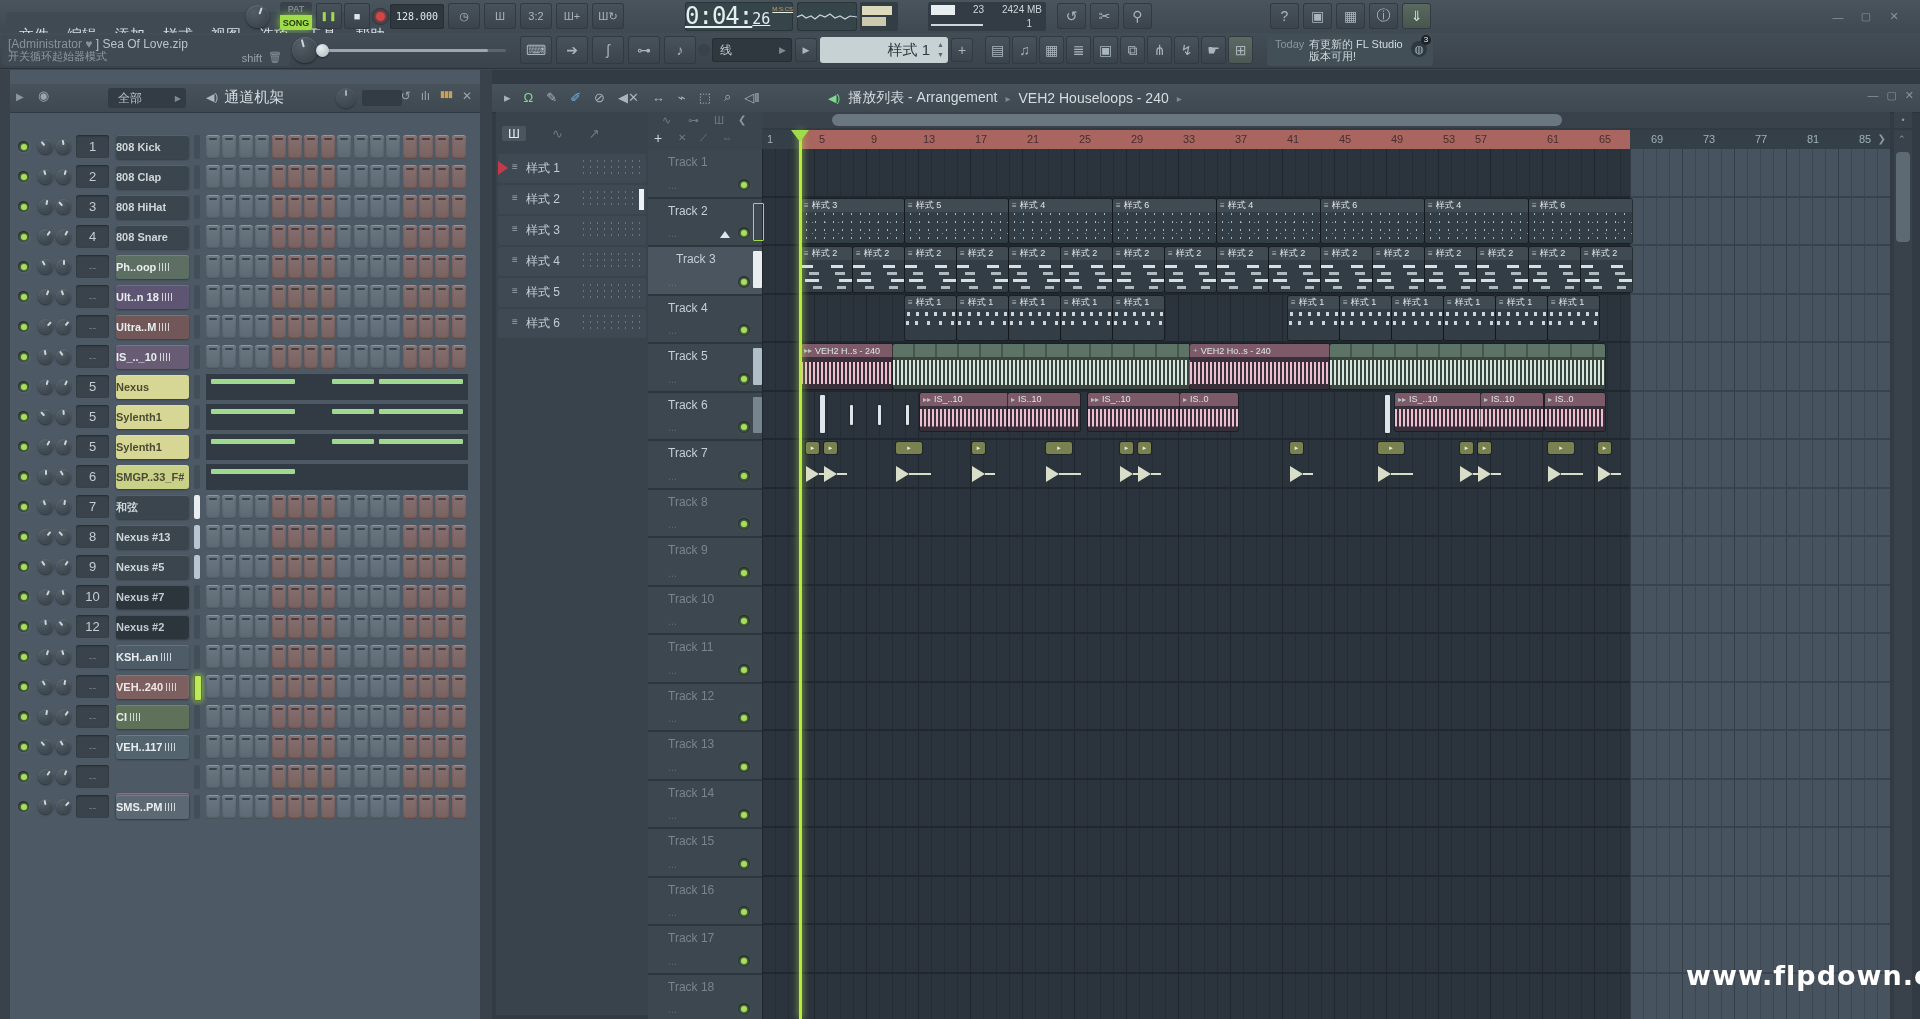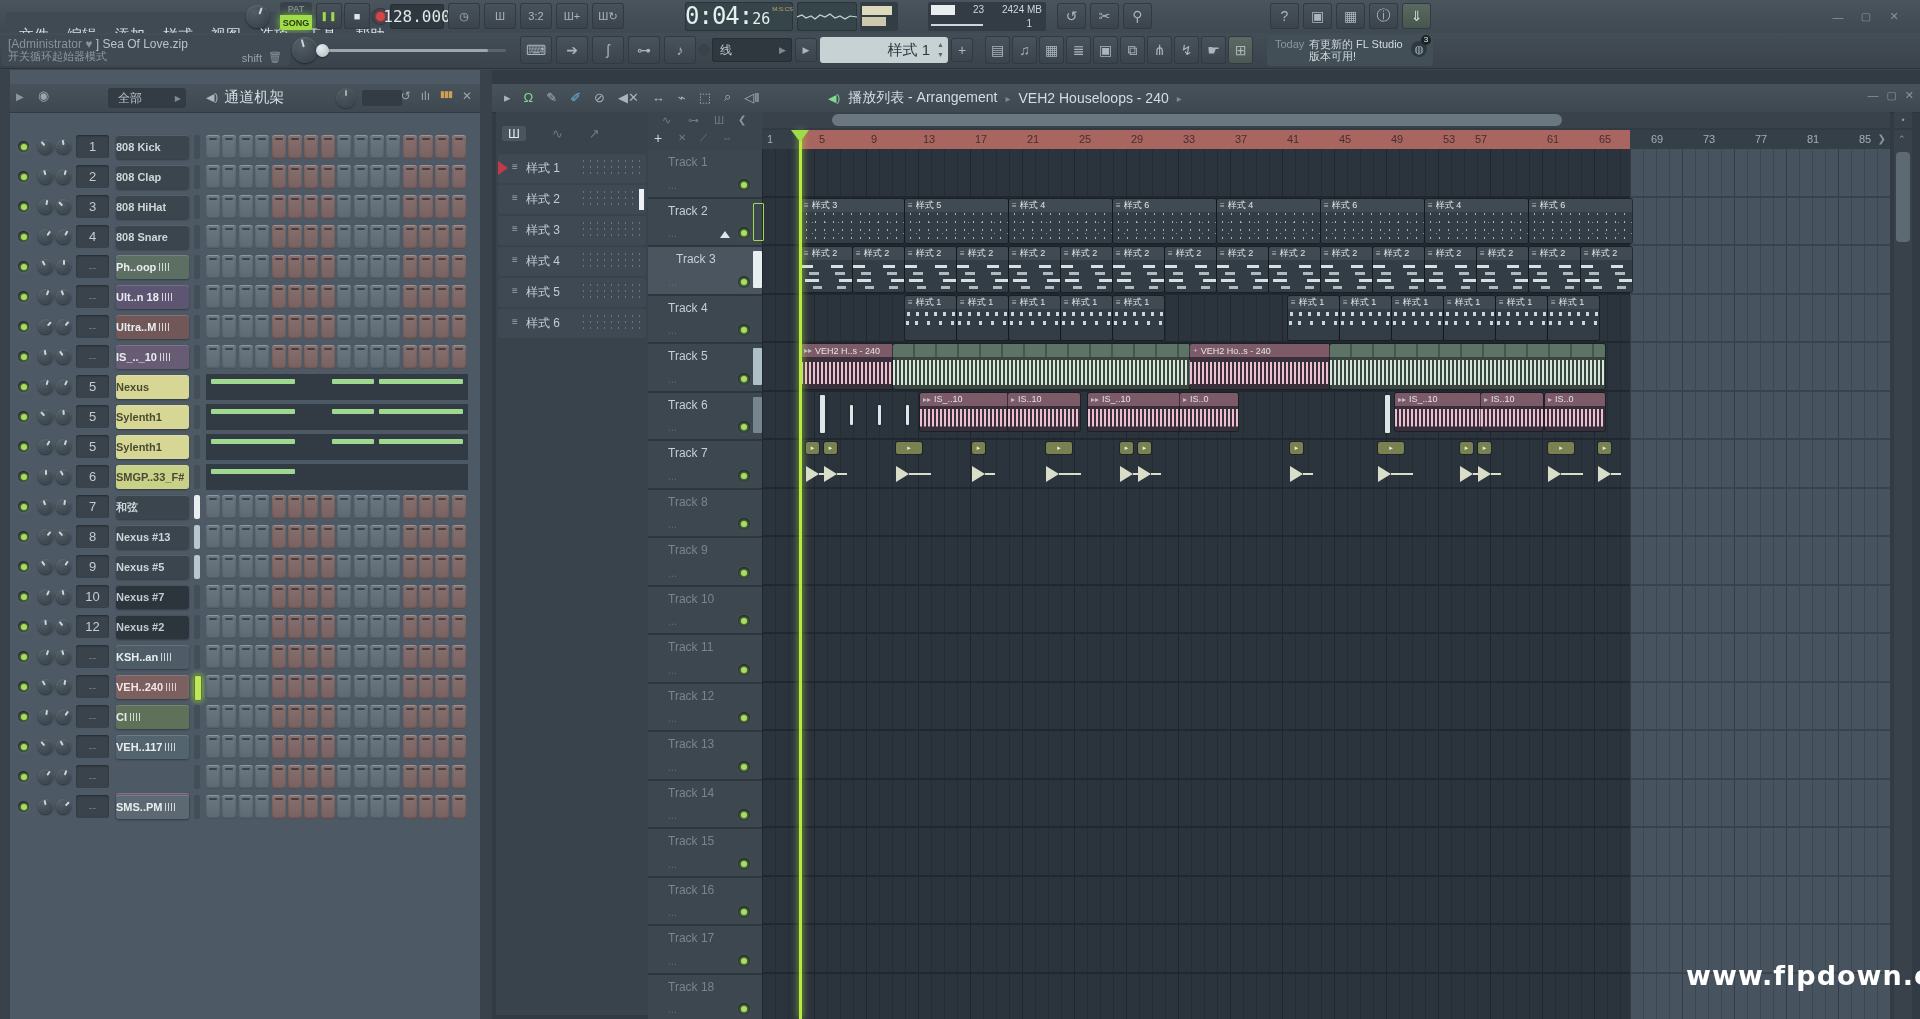--- a/index.html
+++ b/index.html
@@ -19,23 +19,23 @@
         background:linear-gradient(#49535c,#3a434c);box-shadow:inset 0 0 0 1px #313942;
         display:flex;align-items:center;justify-content:center;color:#aab6bd;font-size:13px;}
   .tbtn2{position:absolute;height:28px;top:3px;border-radius:3px;
         background:linear-gradient(#49535c,#3a434c);box-shadow:inset 0 0 0 1px #313942;
         display:flex;align-items:center;justify-content:center;color:#aab6bd;font-size:14px;}
   .songpat{position:absolute;left:280px;top:2px;width:32px;height:29px;font-size:9px;font-weight:bold;}
   .pat{height:13px;display:flex;align-items:center;justify-content:center;color:#7c8890;background:#39424b;border-radius:3px 3px 0 0;}
   .song{height:15px;display:flex;align-items:center;justify-content:center;color:#2c3a10;background:#9edc4a;border-radius:0 0 3px 3px;
         box-shadow:0 0 8px rgba(158,220,74,.8);}
   .tempo{position:absolute;left:390px;top:4px;width:54px;height:25px;background:#2f383f;border-radius:3px;
-         display:flex;align-items:center;justify-content:center;color:#dfe8ea;font-family:"DejaVu Sans Mono",monospace;font-size:16px;box-shadow:inset 0 0 0 1px #262d33;}
+         display:flex;align-items:center;justify-content:center;color:#dfe8ea;font-family:"DejaVu Sans Mono",monospace;font-size:10px;box-shadow:inset 0 0 0 1px #262d33;}
   .timedisp{position:absolute;left:685px;top:2px;width:108px;height:29px;background:#36454a;border-radius:3px;
-            box-shadow:inset 0 0 0 1px #2a353a;display:flex;align-items:baseline;justify-content:flex-end;color:#e6efef;}
+            box-shadow:inset 0 0 0 1px #2a353a;display:flex;align-items:baseline;justify-content:flex-end;color:#e6efef;text-decoration:underline;}
   .timedisp .big{font-size:24px;font-family:"DejaVu Sans Mono",monospace;letter-spacing:-1px;}
   .timedisp .small{font-size:15px;font-family:"DejaVu Sans Mono",monospace;}
   .timedisp .unit{font-size:6px;color:#c7a36a;margin-left:2px;align-self:flex-start;margin-top:4px;}
   .osc{position:absolute;left:797px;top:2px;width:60px;height:29px;background:#36454a;border-radius:3px;box-shadow:inset 0 0 0 1px #2a353a;}
   .meters{position:absolute;left:860px;top:2px;width:38px;height:29px;background:#333d44;border-radius:2px;}
   .meters .m1{position:absolute;left:2px;top:4px;width:30px;height:9px;background:#ddd9bd;}
   .meters .m2{position:absolute;left:2px;top:15px;width:24px;height:9px;background:#cbc8ad;}
   .mempanel{position:absolute;left:928px;top:2px;width:118px;height:29px;background:#333c44;border-radius:2px;font-size:10px;color:#cdd6db;}
   .mempanel .cpubar{position:absolute;left:3px;top:3px;width:24px;height:10px;background:#e8eef0;}
   .mempanel .cpuval{position:absolute;right:62px;top:2px;}

